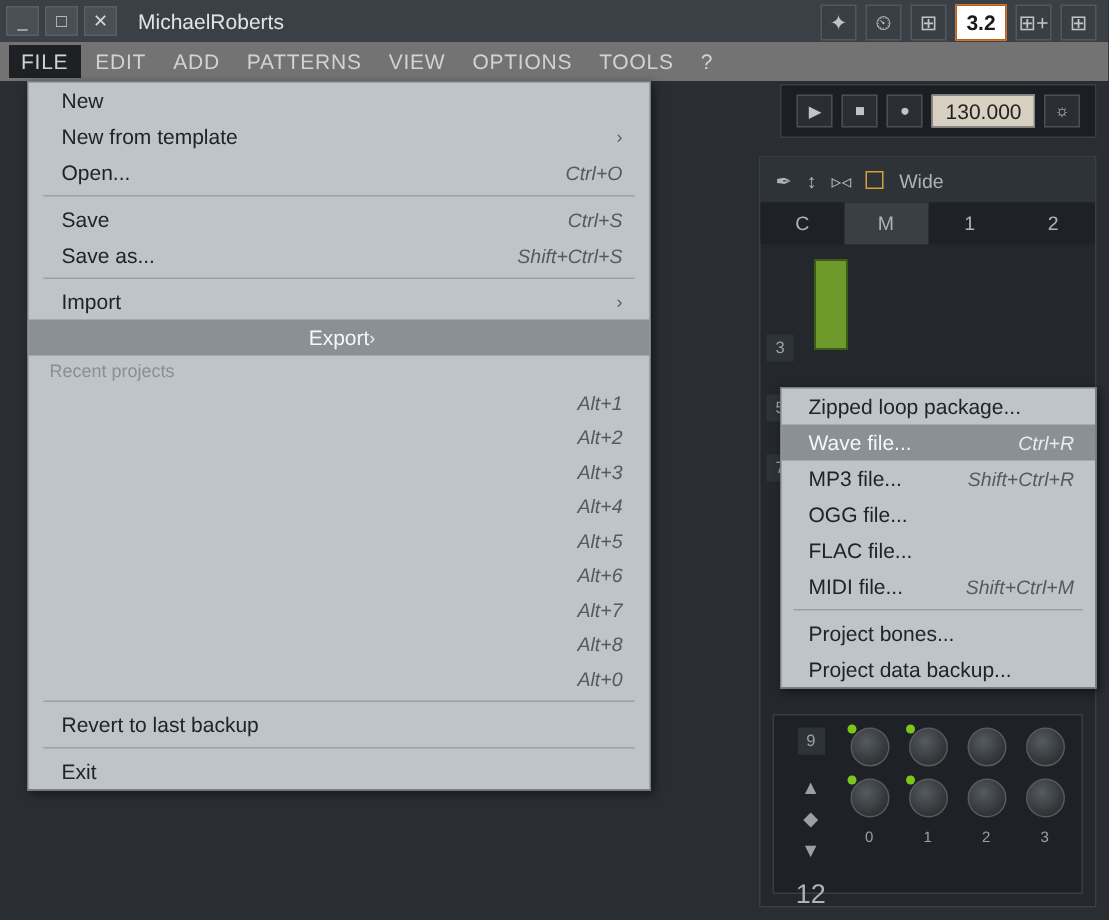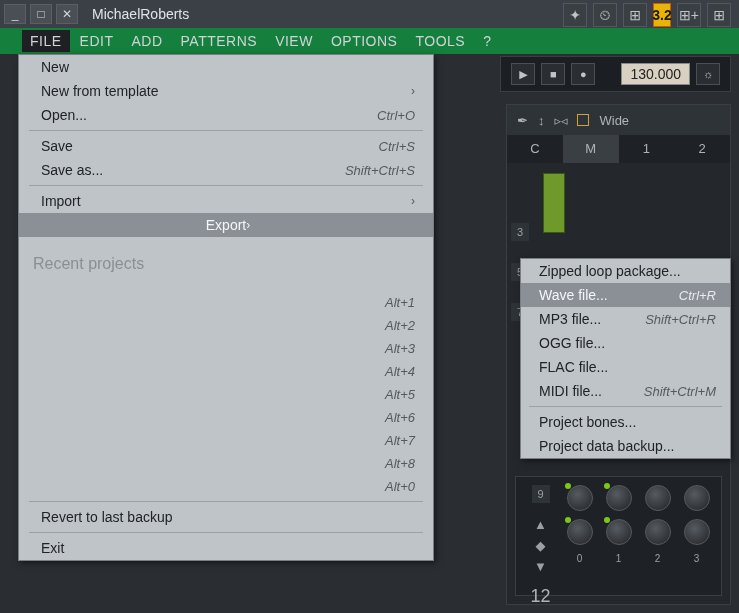--- a/index.html
+++ b/index.html
@@ -30,24 +30,24 @@
     border: 1px solid #5a5f65;
   }
   .title-text {
     margin-left: 10px;
     color: #e0e4e8;
     font-size: 14px;
   }
   
   .menubar {
     height: 26px;
-    background: #15803d;
-    display: flex;
-    align-items: center;
-    padding: 0 22px;
+    background: #737373;
+    display: flex;
+    align-items: center;
+    padding: 0 6px;
     gap: 2px;
     color: #cfd3d7;
     font-size: 14px;
     letter-spacing: 0.5px;
   }
   .menubar .mitem {
     padding: 3px 8px;
   }
   .menubar .mitem.active {
     background: #1e2024;
@@ -62,24 +62,24 @@
   }
   .tool-ico {
     width: 24px; height: 24px;
     background: #3a3f44;
     border: 1px solid #525860;
     display: flex; align-items: center; justify-content: center;
     color: #bfc4c8;
     font-size: 14px;
   }
   .tool-ico.orange {
-    background: #eab308;
+    background: #ffffff;
     color: #1a1a1a;
     font-weight: bold;
-    width: 18px;
+    width: 34px;
     border: 1px solid #cc5a00;
   }
   
   .transport {
     position: absolute;
     top: 56px; right: 8px;
     display: flex;
     align-items: center;
     gap: 6px;
     background: #1b1e22;
@@ -93,21 +93,20 @@
     display: flex; align-items: center; justify-content: center;
     color: #c0c4c8;
     font-size: 11px;
   }
   .tempo {
     background: #d8d0c0;
     color: #222;
     padding: 2px 8px;
     font-size: 14px;
     border: 1px solid #888;
-    margin-left: 20px;
   }
   
   .dropdown {
     position: absolute;
     top: 54px; left: 18px;
     width: 416px;
     background: #bfc4c8;
     border: 1px solid #7a7f85;
     box-shadow: 2px 2px 6px rgba(0,0,0,0.5);
     color: #202428;
@@ -124,22 +123,22 @@
     background: #8a9096;
     color: #f4f6f8;
     justify-content: center;
   }
   .dropdown .sep {
     height: 1px;
     background: #9aa0a5;
     margin: 3px 10px;
   }
   .dropdown .section-label {
-    padding: 18px 14px;
-    font-size: 16px;
+    padding: 3px 14px;
+    font-size: 12px;
     color: #8a8f95;
   }
   .dropdown .shortcut, .submenu .shortcut {
     color: #555a60;
     font-style: italic;
     font-size: 13px;
   }
   .dropdown .chev {
     color: #555a60;
     font-size: 12px;

